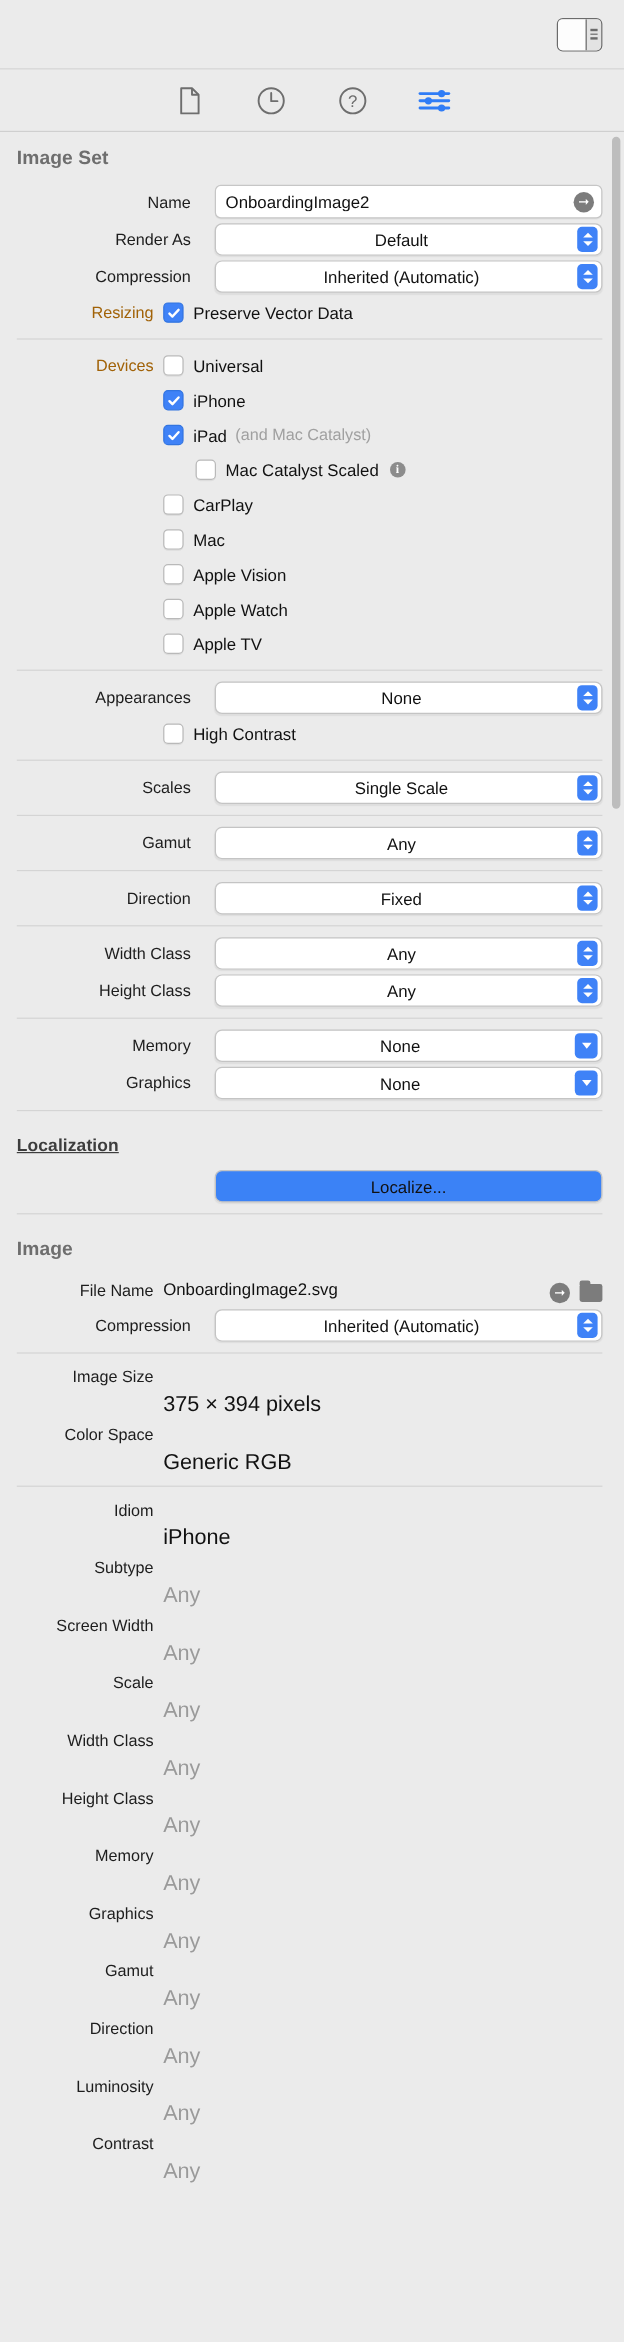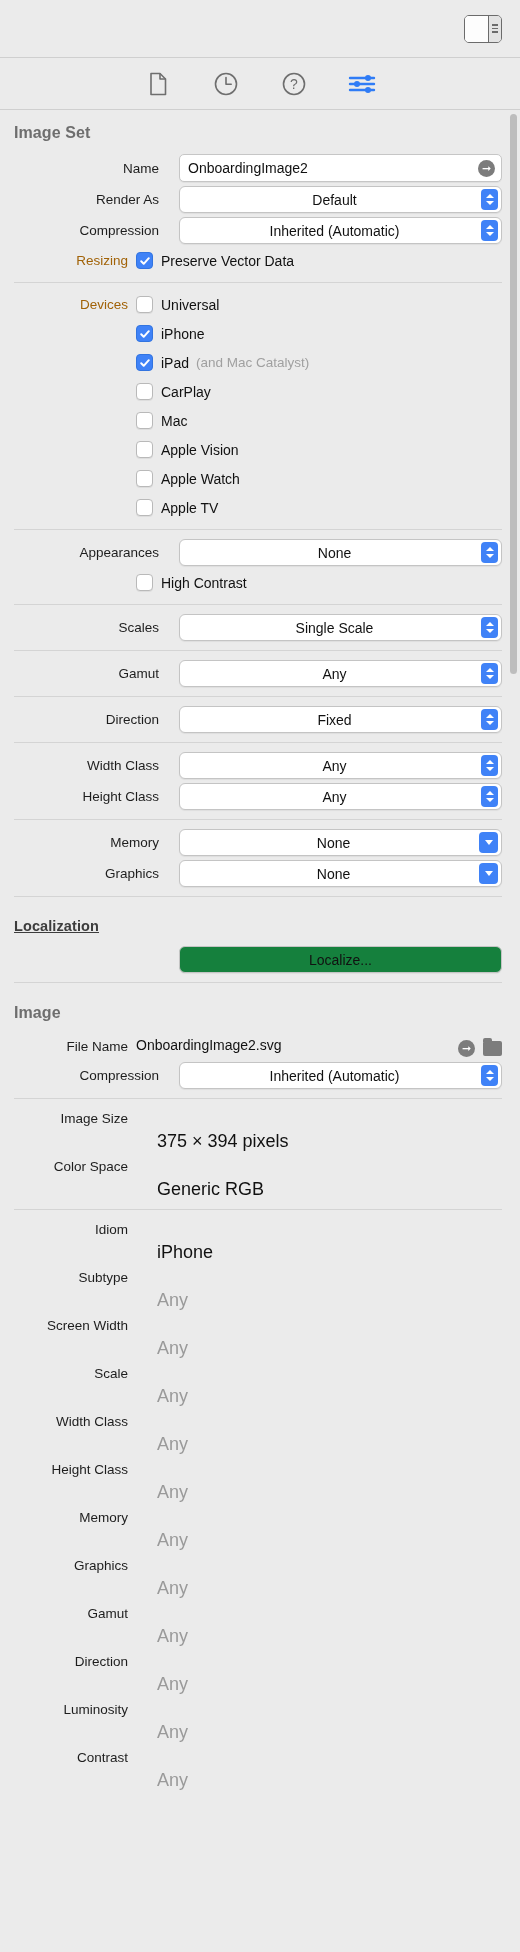--- a/index.html
+++ b/index.html
@@ -90,27 +90,27 @@
   .cb.on { background: #3f82f7; border: 1px solid #3274e0; }
   .cb.on svg { display: block; }
   .cbtext { font-size: 14px; color: #111; margin-left: 8px; white-space: nowrap; }
   .cbnote { font-size: 13.5px; color: #a0a0a0; margin-left: 7px; white-space: nowrap; }
   .infodot { width: 13px; height: 13px; border-radius: 50%; background: #8c8c8c;
              color: #fff; font-size: 10px; font-weight: bold; display: flex;
              align-items: center; justify-content: center; margin-left: 9px;
              font-family: "Liberation Serif", serif; flex: 0 0 auto; }
 
   
-  .pushbtn { flex: 1 1 auto; height: 27px; background: #15803d; border: 1px solid #c4c4c4;
+  .pushbtn { flex: 1 1 auto; height: 27px; background: #3b82f6; border: 1px solid #c4c4c4;
              border-radius: 6px; display: flex; align-items: center;
              justify-content: center; font-size: 14px; color: #111;
              box-shadow: 0 1px 1px rgba(0,0,0,.06); }
 
   
-  .rorow { display: flex; align-items: flex-start; min-height: 28px; padding: 3px 18px 3px 0; gap: 21px; }
+  .rorow { display: flex; align-items: flex-start; min-height: 28px; padding: 3px 18px 3px 0; }
   .rorow .lbl { width: 136px; text-align: right; padding-right: 8px;
                 font-size: 13.5px; color: #1d1d1d; flex: 0 0 136px; line-height: 20px; }
   .rorow .roval { flex: 1 1 auto; font-size: 18px; color: #111; line-height: 20px;
                   word-break: break-word; min-width: 0; margin-top: 22px; }
   .rorow .roval.any { color: #9a9a9a; }
 
   .filename-row { display: flex; align-items: center; padding: 3px 18px 3px 0; }
   .filename-row .lbl { width: 136px; text-align: right; padding-right: 8px;
                        font-size: 13.5px; color: #1d1d1d; flex: 0 0 136px; line-height: 21px; }
   .filename-row .fnwrap { flex: 1 1 auto; min-width: 0; }
@@ -258,20 +258,28 @@
             <div class="cbwrap">
               <span class="cb on">
                 <svg width="12" height="12" viewBox="0 0 12 12">
                   <path d="M2.2 6.3 L4.7 8.8 L9.8 3.2" fill="none" stroke="#fff" stroke-width="2" stroke-linecap="round" stroke-linejoin="round"></path>
                 </svg>
               </span>
               <span class="cbtext">iPad</span>
               <span class="cbnote">(and Mac Catalyst)</span>
             </div>
           </div>
+          <div class="cbrow indent">
+            <div class="lbl"></div>
+            <div class="cbwrap">
+              <span class="cb off"></span>
+              <span class="cbtext">Mac Catalyst Scaled</span>
+              <span class="infodot">i</span>
+            </div>
+          </div>
           <div class="cbrow">
             <div class="lbl"></div>
             <div class="cbwrap">
               <span class="cb off"></span>
               <span class="cbtext">CarPlay</span>
             </div>
           </div>
           <div class="cbrow">
             <div class="lbl"></div>
             <div class="cbwrap">

